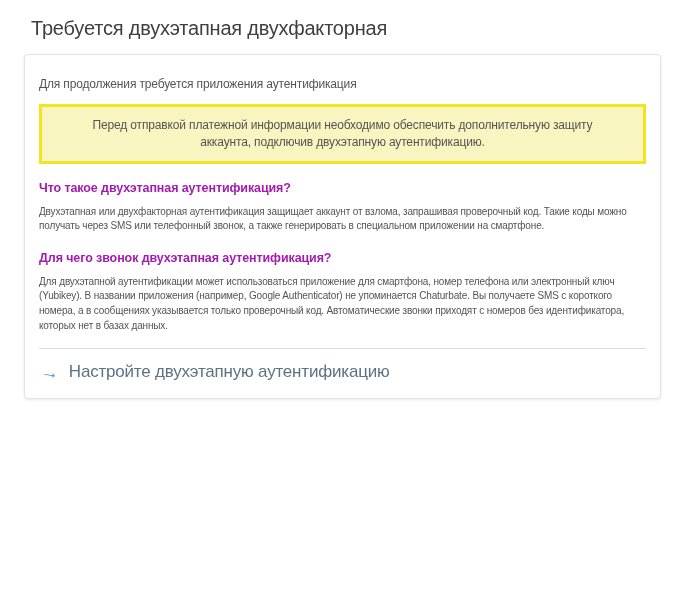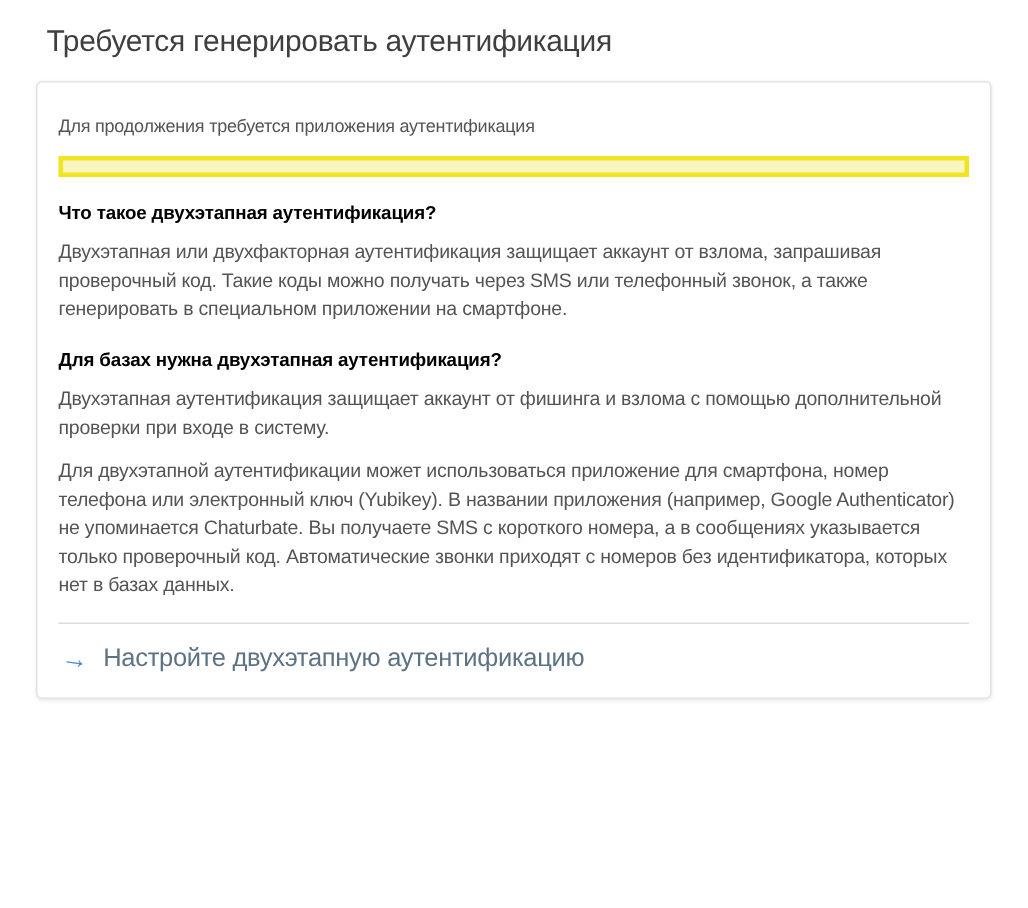--- a/index.html
+++ b/index.html
@@ -50,26 +50,26 @@
     letter-spacing: -0.15px;
   }
   .notice p { margin: 6px 0; }
   .notice a {
     color: var(--link-blue, #0e6dc4);
     text-decoration: none;
   }
   .question {
     font-size: 12.5px;
     font-weight: 700;
-    color: #000000;
+    color: #a21caf;
     letter-spacing: -0.1px;
     margin: 17px 0 10px 0;
   }
   .para {
-    font-size: 13px;
+    font-size: 10px;
     line-height: 1.46;
     letter-spacing: -0.15px;
     margin: 10px 0;
     max-width: 608px;
   }
   .card-footer {
     border-top: 1px solid #dcdcdc;
     margin-top: 15px;
     padding-top: 11px;
   }
@@ -89,37 +89,37 @@
     line-height: 1;
     transform: rotate(8deg);
   }
 </style>
 </head>
 <body>
 
 <div class="page">
 
 
-  <h1 class="section-heading">Требуется генерировать аутентификация</h1>
+  <h1 class="section-heading">Требуется двухэтапная двухфакторная</h1>
 
   <div class="card">
 
     <p class="intro">Для продолжения требуется приложения аутентификация</p>
 
     <div class="notice">
+      <p>Перед отправкой платежной информации необходимо обеспечить дополнительную защиту аккаунта, подключив двухэтапную аутентификацию.</p>
     </div>
 
     <section>
       <h3 class="question">Что такое двухэтапная аутентификация?</h3>
       <p class="para">Двухэтапная или двухфакторная аутентификация защищает аккаунт от взлома, запрашивая проверочный код. Такие коды можно получать через SMS или телефонный звонок, а также генерировать в специальном приложении на смартфоне.</p>
     </section>
 
     <section>
-      <h3 class="question">Для базах нужна двухэтапная аутентификация?</h3>
-      <p class="para">Двухэтапная аутентификация защищает аккаунт от фишинга и взлома с помощью дополнительной проверки при входе в систему.</p>
+      <h3 class="question">Для чего звонок двухэтапная аутентификация?</h3>
     </section>
 
     <section>
       <p class="para">Для двухэтапной аутентификации может использоваться приложение для смартфона, номер телефона или электронный ключ (Yubikey). В названии приложения (например, Google Authenticator) не упоминается Chaturbate. Вы получаете SMS с короткого номера, а в сообщениях указывается только проверочный код. Автоматические звонки приходят с номеров без идентификатора, которых нет в базах данных.</p>
     </section>
 
     <div class="card-footer">
       <a href="#" class="footer-link">
         <span class="arrow-icon">→</span>
         <span>Настройте двухэтапную аутентификацию</span>

